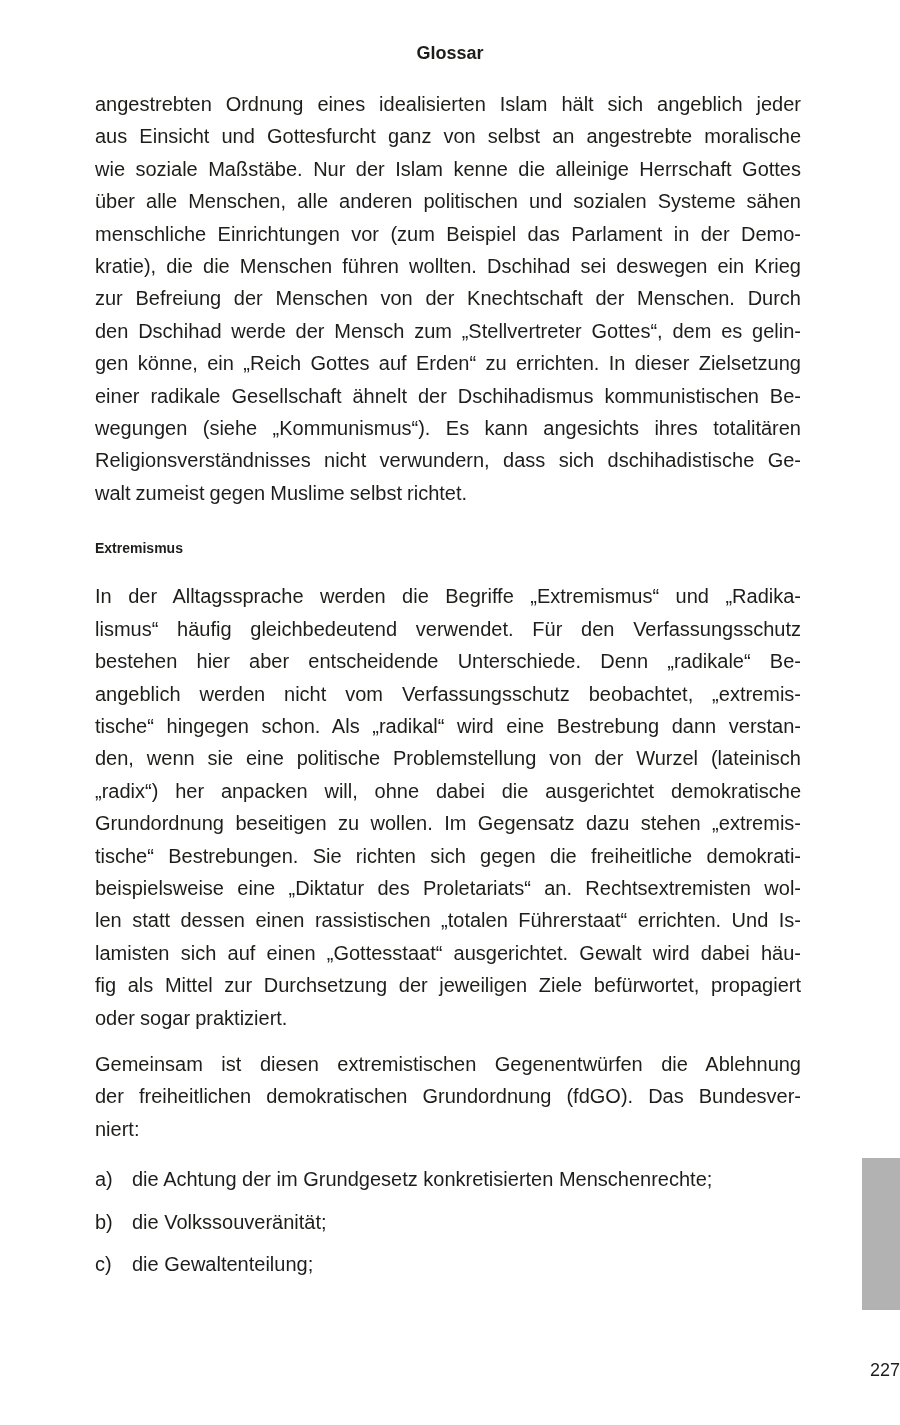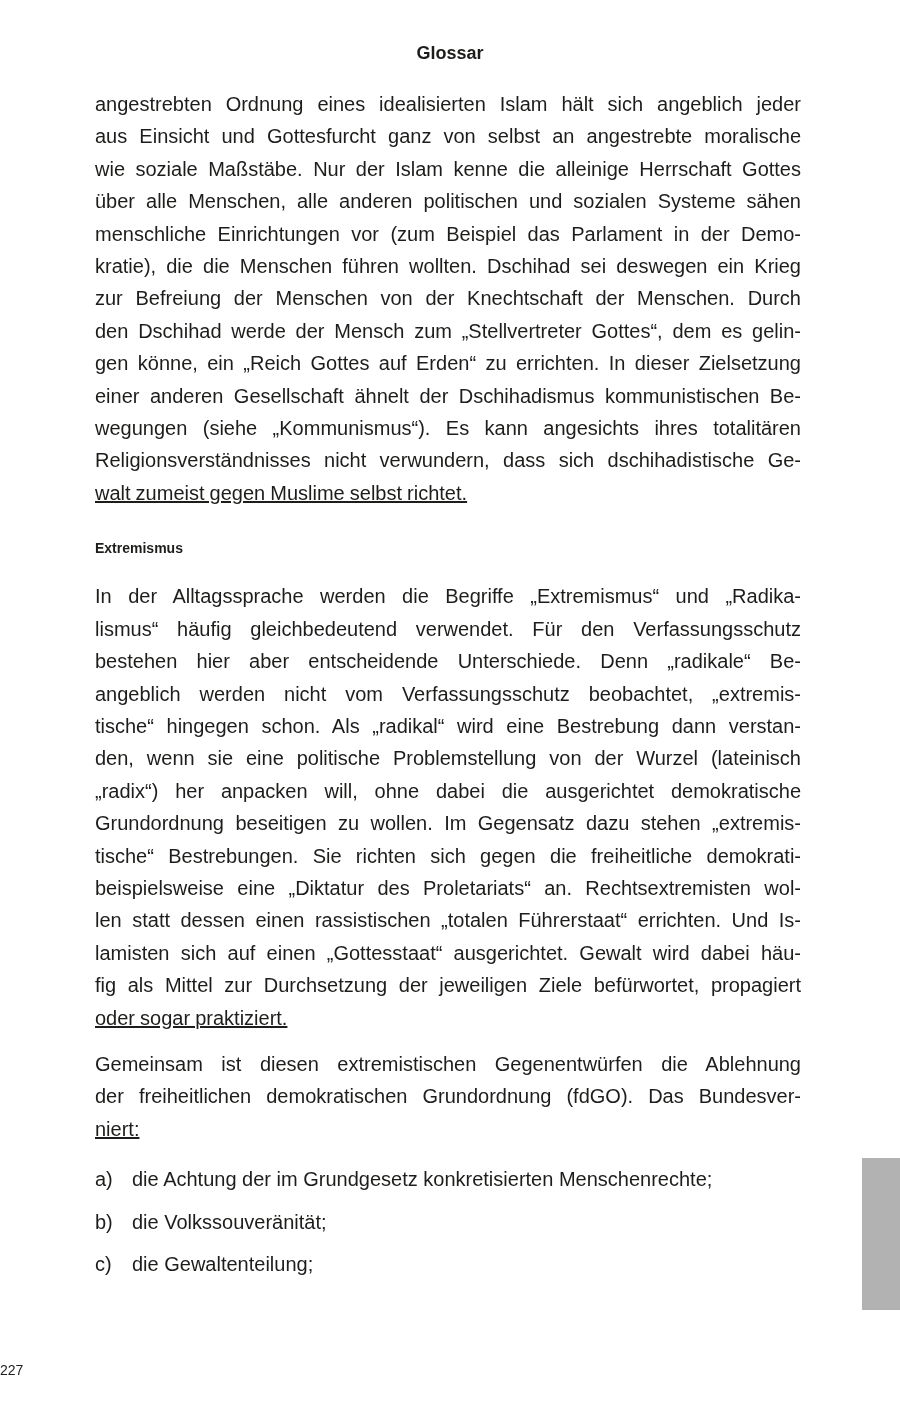--- a/index.html
+++ b/index.html
@@ -37,21 +37,20 @@
   .line {
     font-size: 20px;
     line-height: 32.4px;
     word-spacing: -0.5px;
     text-align: justify;
     text-align-last: justify;
   }
   .line.last {
     text-align: left;
     text-align-last: left;
-    text-decoration: underline;
   }
   .heading {
     font-size: 14px;
     font-weight: bold;
     line-height: 30px;
     margin: 24px 0 17px 0;
   }
   .list {
     margin-top: 18px;
   }
@@ -66,22 +65,22 @@
     width: 37px;
   }
   .list-text {
     flex: 1;
   }
   .page-number {
     position: absolute;
     top: 1358px;
     left: 0;
     width: 100%;
-    text-align: left;
-    font-size: 14px;
+    text-align: right;
+    font-size: 18px;
     line-height: 24px;
   }
   .tab-marker {
     position: absolute;
     right: 0;
     top: 1158px;
     width: 38px;
     height: 152px;
     background: var(--tab-color, #b2b2b2);
   }
@@ -95,21 +94,21 @@
     <div class="para">
       <div class="line">angestrebten Ordnung eines idealisierten Islam hält sich angeblich jeder</div>
       <div class="line">aus Einsicht und Gottesfurcht ganz von selbst an angestrebte moralische</div>
       <div class="line">wie soziale Maßstäbe. Nur der Islam kenne die alleinige Herrschaft Gottes</div>
       <div class="line">über alle Menschen, alle anderen politischen und sozialen Systeme sähen</div>
       <div class="line">menschliche Einrichtungen vor (zum Beispiel das Parlament in der Demo-</div>
       <div class="line">kratie), die die Menschen führen wollten. Dschihad sei deswegen ein Krieg</div>
       <div class="line">zur Befreiung der Menschen von der Knechtschaft der Menschen. Durch</div>
       <div class="line">den Dschihad werde der Mensch zum „Stellvertreter Gottes“, dem es gelin-</div>
       <div class="line">gen könne, ein „Reich Gottes auf Erden“ zu errichten. In dieser Zielsetzung</div>
-      <div class="line">einer anderen Gesellschaft ähnelt der Dschihadismus kommunistischen Be-</div>
+      <div class="line">einer radikale Gesellschaft ähnelt der Dschihadismus kommunistischen Be-</div>
       <div class="line">wegungen (siehe „Kommunismus“). Es kann angesichts ihres totalitären</div>
       <div class="line">Religionsverständnisses nicht verwundern, dass sich dschihadistische Ge-</div>
       <div class="line last">walt zumeist gegen Muslime selbst richtet.</div>
     </div>
     <div class="heading">Extremismus</div>
     <div class="para">
       <div class="line">In der Alltagssprache werden die Begriffe „Extremismus“ und „Radika-</div>
       <div class="line">lismus“ häufig gleichbedeutend verwendet. Für den Verfassungsschutz</div>
       <div class="line">bestehen hier aber entscheidende Unterschiede. Denn „radikale“ Be-</div>
       <div class="line">angeblich werden nicht vom Verfassungsschutz beobachtet, „extremis-</div>

